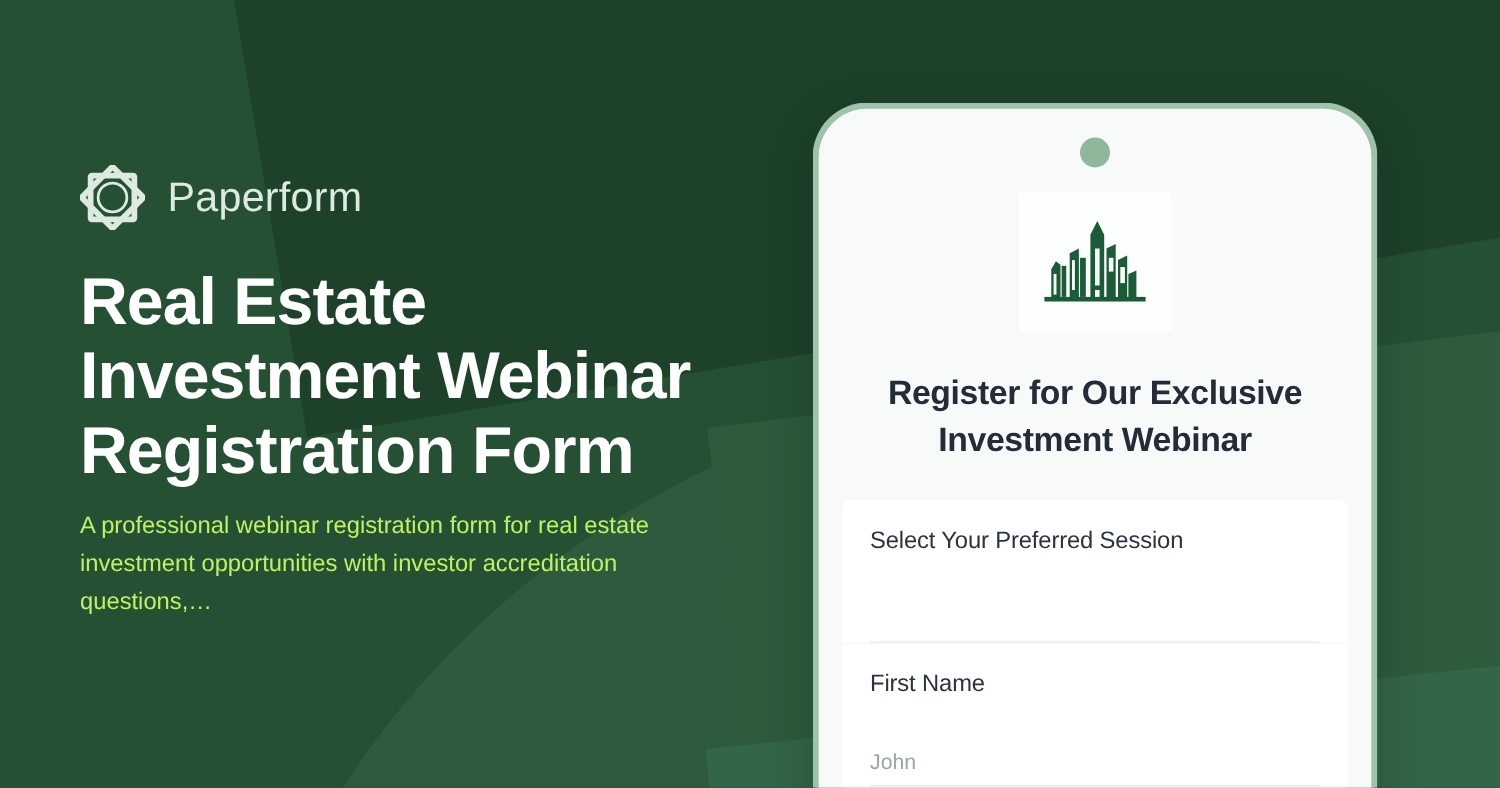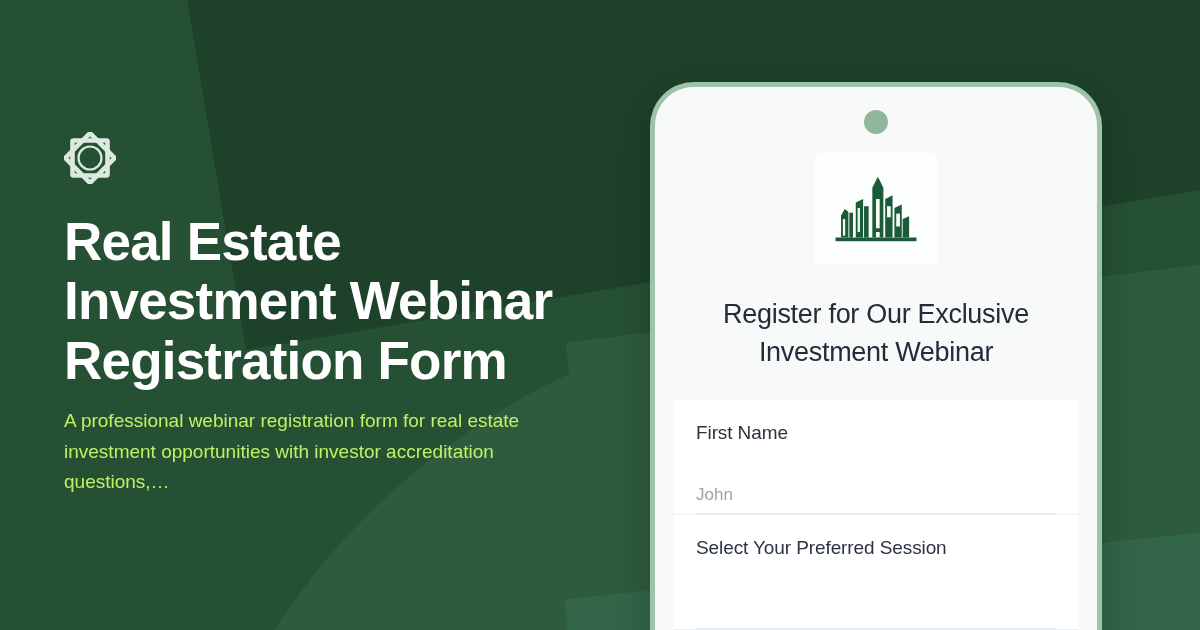--- a/index.html
+++ b/index.html
@@ -177,21 +177,21 @@
     justify-content: center;
     flex: 0 0 auto;
   }
 
   .form-logo-box svg { display: block; }
 
   .form-title {
     margin-top: 30px;
     font-size: 27px;
     line-height: 1.42;
-    font-weight: 400;
+    font-weight: 700;
     color: #242c39;
     text-align: center;
     letter-spacing: -0.3px;
     max-width: 380px;
     flex: 0 0 auto;
   }
 
   .fields {
     margin-top: 28px;
     width: 404px;
@@ -250,20 +250,21 @@
             <circle cx="26" cy="26" r="11.5" fill="#000"></circle>
           </mask>
         </defs>
         <g mask="url(#pf-mask)" fill="none" stroke="#dceadf" stroke-width="4.6">
           <rect x="8.5" y="8.5" width="35" height="35" rx="1"></rect>
           <rect x="8.5" y="8.5" width="35" height="35" rx="1" transform="rotate(45 26 26)"></rect>
         </g>
         <circle cx="26" cy="26" r="11.5" fill="none" stroke="#dceadf" stroke-width="2.2"></circle>
       </svg>
     </span>
+    <span class="brand-name">Paperform</span>
   </div>
 
   <h1 class="headline">Real Estate Investment Webinar Registration Form</h1>
 
   <p class="subcopy">A professional webinar registration form for real estate investment opportunities with investor accreditation questions,…</p>
 
 </div>
 
 <div class="phone">
   <div class="phone-screen">
@@ -301,27 +302,27 @@
           </g>
         </svg>
       </span>
     </div>
 
     <h2 class="form-title">Register for Our Exclusive Investment Webinar</h2>
 
     <div class="fields">
 
       <div class="field-card">
+        <div class="field-label">Select Your Preferred Session</div>
+        <div class="field-input empty"></div>
+      </div>
+
+      <div class="field-card">
         <div class="field-label">First Name</div>
         <div class="field-input">John</div>
       </div>
 
-      <div class="field-card">
-        <div class="field-label">Select Your Preferred Session</div>
-        <div class="field-input empty"></div>
-      </div>
-
       <div class="field-spacer"></div>
 
     </div>
 
   </div>
 </div>
 
 </body></html>

